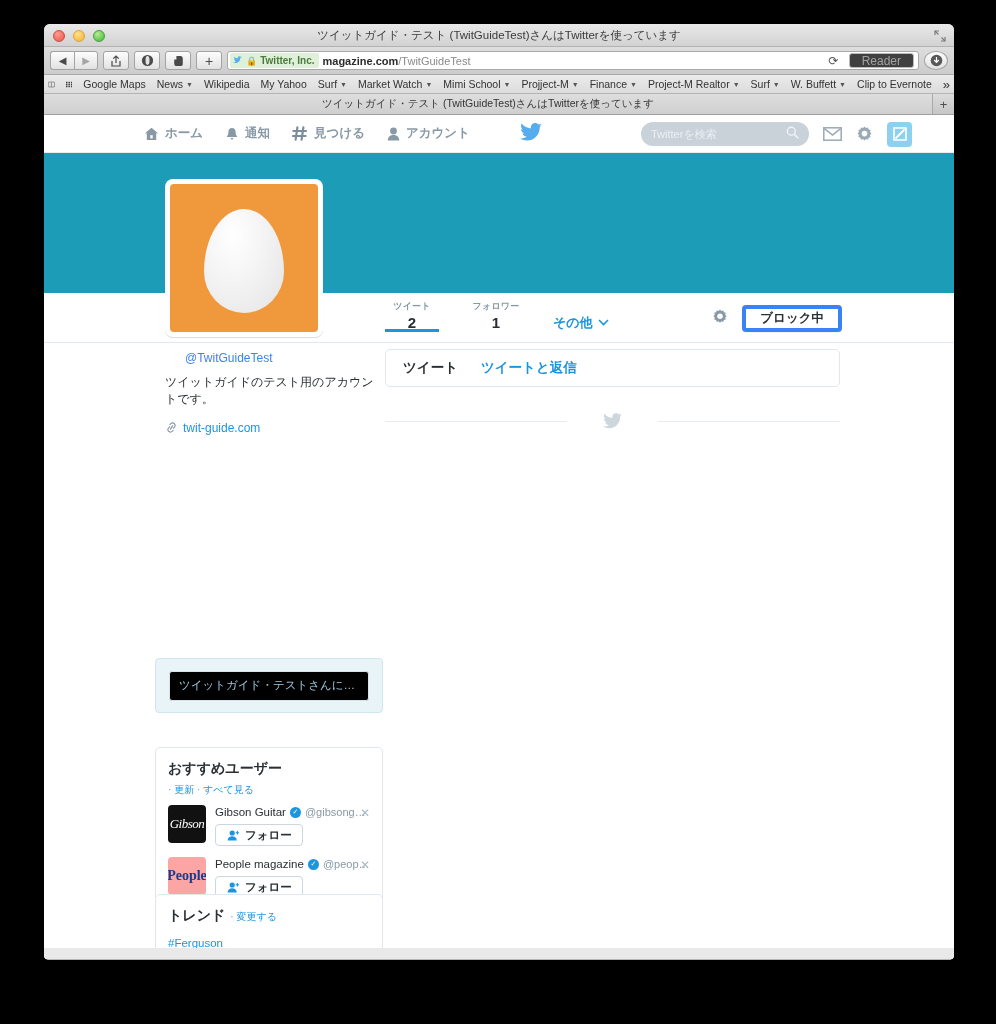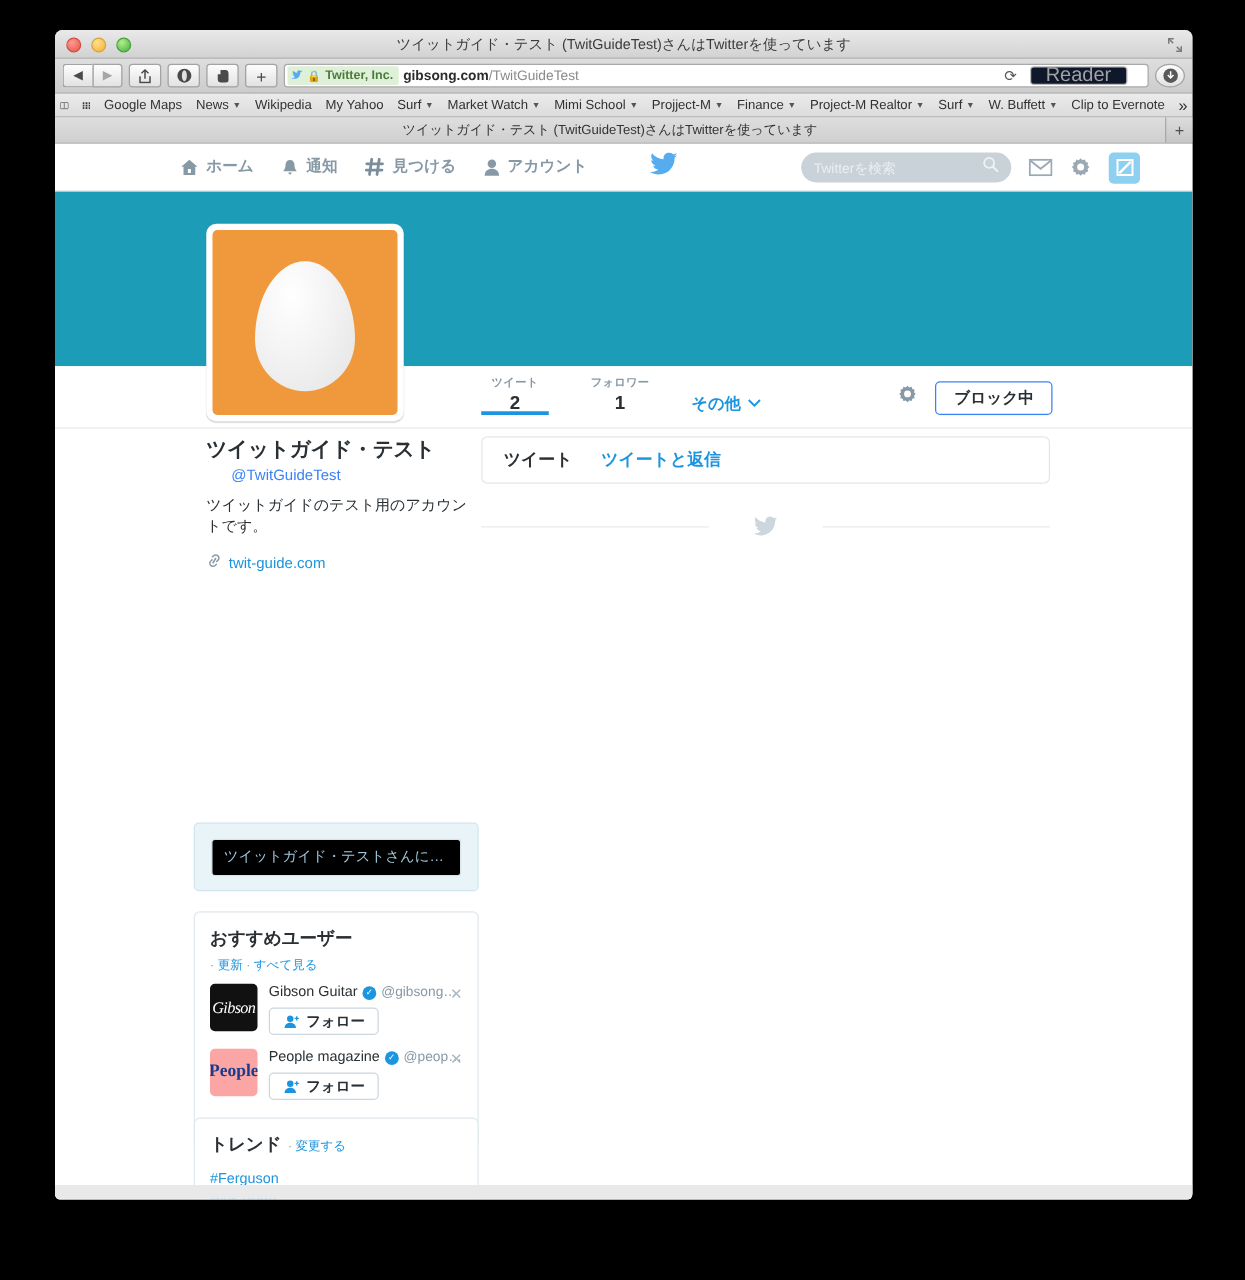--- a/index.html
+++ b/index.html
@@ -70,22 +70,22 @@
   #site-chip {
     display:flex; align-items:center; gap:3px;
     background:#dff0d8; border-radius:2px; padding:1px 4px 1px 2px;
     height:15px;
   }
   #site-chip-label { font-size:10px; color:#4a7a3c; font-weight:bold; }
   #url-text { font-size:11px; color:#8a8a8a; }
   #url-text b { color:#2c2c2c; }
   #reader-btn {
     height:15px; padding:0 12px; border:1px solid #bbb; border-radius:3px;
-    background:#0f172a; color:#a2a2a2; font-size:16px;
-    display:flex; align-items:center; margin-right:14px;
+    background:#404040; color:#a2a2a2; font-size:12px;
+    display:flex; align-items:center; margin-right:2px;
   }
 
   
   #bookmarks-bar {
     height: 19px;
     background: linear-gradient(to bottom,#ebebeb,#dcdcdc);
     border-bottom: 1px solid #b4b4b4;
     display:flex; align-items:center; padding: 0 4px; gap: 11px;
     font-size: 10.5px; color:#323232; white-space:nowrap; overflow:hidden;
   }
@@ -172,21 +172,21 @@
     align-self:center; margin-top: 9px;
     font-size:13px; color:#1b95e0; font-weight:bold;
     display:flex; align-items:center; gap:5px;
   }
   #band-right {
     position:absolute; right:112px; top:12px;
     display:flex; align-items:center; gap:14px;
   }
   #band-gear { color:#8899a6; }
   #block-btn {
-    height:27px; padding: 0 14px; border:1px solid #3b82f6;
+    height:27px; padding: 0 14px; border:4px solid #3b82f6;
     border-radius:4px; background:#fff; color:#292f33;
     font-size:12.5px; font-weight:bold;
     display:flex; align-items:center;
     box-shadow: 0 1px 0 rgba(0,0,0,.04);
   }
 
   
   #body-area {
     background:#fff; height: 617px; position:relative;
   }
@@ -229,21 +229,21 @@
     border:1px solid #d9e3e8; border-radius:3px;
     display:flex; align-items:center; padding:0 9px;
     font-size:11.5px; color:#9fc9dd;
   }
 
   
   .card {
     position:absolute; left:111px; width:228px;
     background:#fff; border:1px solid #e1e8ed; border-radius:5px;
   }
-  #suggest-card { top:386px; }
+  #suggest-card { top:404px; }
   #trends-card  { top:551px; }
   .card-head {
     padding: 12px 12px 8px 12px;
     display:flex; align-items:baseline; gap:5px; flex-wrap:wrap;
   }
   .card-title { font-size:14px; font-weight:bold; color:#292f33; }
   .card-actions { font-size:10px; color:#1b95e0; }
   .card-actions .sep { color:#8899a6; }
 
   .user-row {
@@ -361,21 +361,21 @@
 
     <div id="url-bar">
       <div id="site-chip">
         <svg width="11" height="11" viewBox="0 0 12 12">
           <path d="M11 2.3c-.4.2-.8.3-1.2.4.4-.3.8-.7.9-1.2-.4.2-.9.4-1.3.5C9 1.6 8.5 1.4 8 1.4c-1 0-1.8.8-1.8 1.8 0 .1 0 .3.1.4C4.8 3.5 3.5 2.8 2.6 1.8c-.2.3-.3.6-.3.9 0 .6.3 1.2.8 1.5-.3 0-.6-.1-.8-.2 0 .9.6 1.6 1.4 1.8-.2.1-.3.1-.5.1-.1 0-.2 0-.3 0 .2.7.9 1.2 1.7 1.3-.6.5-1.4.8-2.3.8H1c.8.5 1.8.8 2.8.8 3.4 0 5.2-2.8 5.2-5.2v-.2c.4-.3.7-.6 1-1z" fill="#55acee"></path>
         </svg>
         <span style="font-size:9px;color:#3f7a2e">🔒</span>
         <span id="site-chip-label">Twitter, Inc.</span>
       </div>
       <div id="url-text">
-        <b>gibsong.com</b><span>/TwitGuideTest</span>
+        <b>magazine.com</b><span>/TwitGuideTest</span>
       </div>
       <div style="flex:1"></div>
       <div style="font-size:12px;color:#555;margin-right:6px">⟳</div>
       <div id="reader-btn">Reader</div>
     </div>
     <div class="tb-btn" style="width:22px;border-radius:50%">
       <svg width="13" height="13" viewBox="0 0 13 13">
           <circle cx="6.5" cy="6.5" r="5.8" fill="#585858"></circle>
           <path d="M6.5 3 L6.5 8 M4.2 6 L6.5 8.4 L8.8 6" stroke="#fff" stroke-width="1.2" fill="none"></path>
         </svg>
@@ -567,21 +567,20 @@
 
     <div id="body-area">
 
       <div id="avatar">
         <div id="avatar-inner">
           <div id="egg"></div>
         </div>
       </div>
 
       <div id="left-col">
-        <div id="display-name">ツイットガイド・テスト</div>
         <div id="screen-name">@TwitGuideTest</div>
         <div id="bio">ツイットガイドのテスト用のアカウントです。</div>
         <div id="url-row">
           <span class="link-ico">
             <svg width="13" height="11" viewBox="0 0 13 11">
                 <path d="M5.2 7.6 L7.8 3.4" stroke="#8899a6" stroke-width="1.2"></path>
                 <path d="M4.6 2.8 L5.9 1.6 C7 .6 8.6 .8 9.5 1.8 C10.4 2.9 10.3 4.5 9.2 5.4 L8 6.5" fill="none" stroke="#8899a6" stroke-width="1.2"></path>
                 <path d="M8.4 8.2 L7.1 9.4 C6 10.4 4.4 10.2 3.5 9.2 C2.6 8.1 2.7 6.5 3.8 5.6 L5 4.5" fill="none" stroke="#8899a6" stroke-width="1.2"></path>
               </svg>
           </span>

